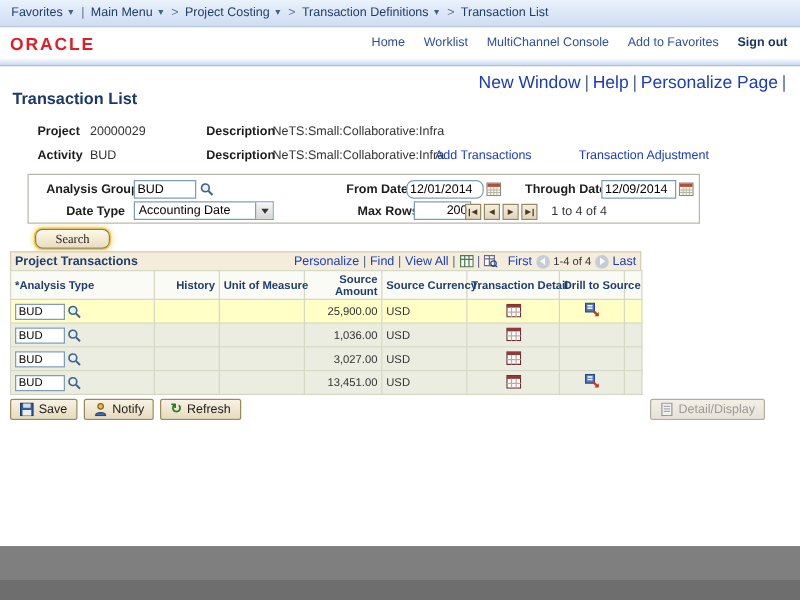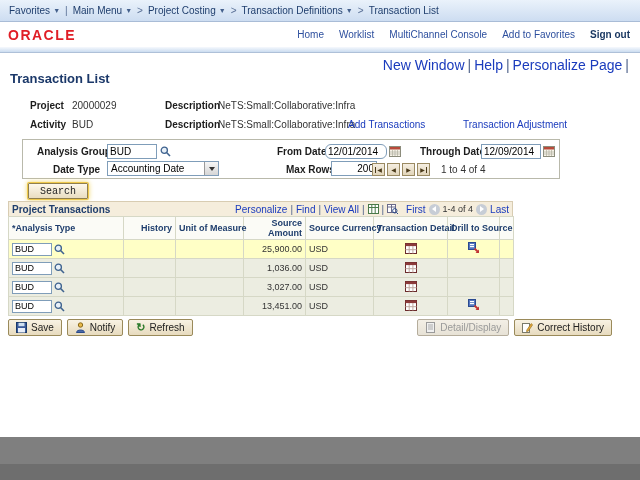--- a/index.html
+++ b/index.html
@@ -37,21 +37,21 @@
   .search-box{position:absolute;left:22px;top:139px;width:538px;height:40px;border:1px solid #b9b9ab;background:#fff;}
   .sb-lbl{position:absolute;font-size:10px;font-weight:bold;color:#1c1c1c;white-space:nowrap;}
   .pinput{position:absolute;border:1px solid #7f9db9;background:#fff;font-size:10px;font-family:inherit;padding:0 2px;height:15px;}
   .icon-btn{background:none;border:none;padding:0;cursor:pointer;display:inline-flex;align-items:center;justify-content:center;}
   .abs{position:absolute;}
   .pselect{position:absolute;display:flex;align-items:center;border:1px solid #7f9db9;background:#fff;height:15px;font-size:10px;padding-left:3px;cursor:pointer;}
   .pselect .dd{margin-left:auto;width:14px;height:13px;background:linear-gradient(#f6f6f6,#d6d6d6);border-left:1px solid #9a9a9a;display:flex;align-items:center;justify-content:center;}
   .dd-tri{width:0;height:0;border-left:3px solid transparent;border-right:3px solid transparent;border-top:4px solid #333;}
   .chunk-btn{width:13px;height:13px;background:linear-gradient(#f5eee1,#e1d5ba);border:1px solid #9a8a62;font-size:6px;color:#4a3a1a;display:inline-flex;align-items:center;justify-content:center;padding:0;cursor:pointer;margin-right:2px;line-height:1;}
   .row-summary{position:absolute;font-size:10px;color:#333;}
-  .btn-search{position:absolute;left:28px;top:183px;width:60px;height:16px;background:linear-gradient(#fdf8ec,#e9ddc0);border:1px solid #8f7f4f;border-radius:1px;font-size:10px;font-family:Liberation Mono, monospace;color:#222;cursor:pointer;box-shadow:0 0 0 1px #efc94c,0 0 5px 1px #f0d870;}
+  .btn-search{position:absolute;left:28px;top:183px;width:60px;height:16px;background:linear-gradient(#fdf8ec,#e9ddc0);border:1px solid #8f7f4f;border-radius:6px;font-size:10px;font-family:Liberation Serif, serif;color:#222;cursor:pointer;box-shadow:0 0 0 1px #efc94c,0 0 5px 1px #f0d870;}
 
   
   .grid-wrap{position:absolute;left:8px;top:201px;width:505px;}
   .grid-titlebar{height:15px;background:#f5eddc;border:1px solid #d8ccb2;border-bottom:none;display:flex;align-items:center;font-size:10px;padding:0 3px;}
   .grid-title{font-weight:bold;color:#1f3e6d;}
   .grid-links{margin-left:auto;display:flex;align-items:center;}
   .grid-pager{display:flex;align-items:center;margin-left:8px;gap:3px;}
   .page-info{font-size:9px;color:#333;}
   .circle{width:11px;height:11px;border-radius:50%;background:#c7cdd6;display:inline-flex;align-items:center;justify-content:center;cursor:pointer;}
   .tri-l{width:0;height:0;border-top:3px solid transparent;border-bottom:3px solid transparent;border-right:4px solid #fff;}
@@ -455,26 +455,19 @@
     <div class="toolbar-right">
       <button class="pbtn disabled">
         <svg width="11" height="11" viewBox="0 0 11 11">
             <rect x="1.5" y="0.5" width="8" height="10" fill="#f0f0f0" stroke="#9a9a9a"></rect>
             <line x1="3" y1="3" x2="8" y2="3" stroke="#ababab"></line>
             <line x1="3" y1="5" x2="8" y2="5" stroke="#ababab"></line>
             <line x1="3" y1="7" x2="8" y2="7" stroke="#ababab"></line>
           </svg>
         <span>Detail/Display</span>
       </button>
-      <button class="pbtn">
-        <svg width="11" height="11" viewBox="0 0 11 11">
-            <rect x="0.5" y="1.5" width="7" height="9" fill="#fff" stroke="#7a7a6a"></rect>
-            <path d="M4.8 8 L9.2 1.6 L10.6 2.8 L6.3 9.2 L4.5 9.6 Z" fill="#e8a83a" stroke="#8a6a1a" stroke-width="0.6"></path>
-          </svg>
-        <span>Correct History</span>
-      </button>
     </div>
 
   </div>
 
   <div class="bottom-gray"></div>
   <div class="bottom-edge"></div>
 </div>
 
 </body></html>

